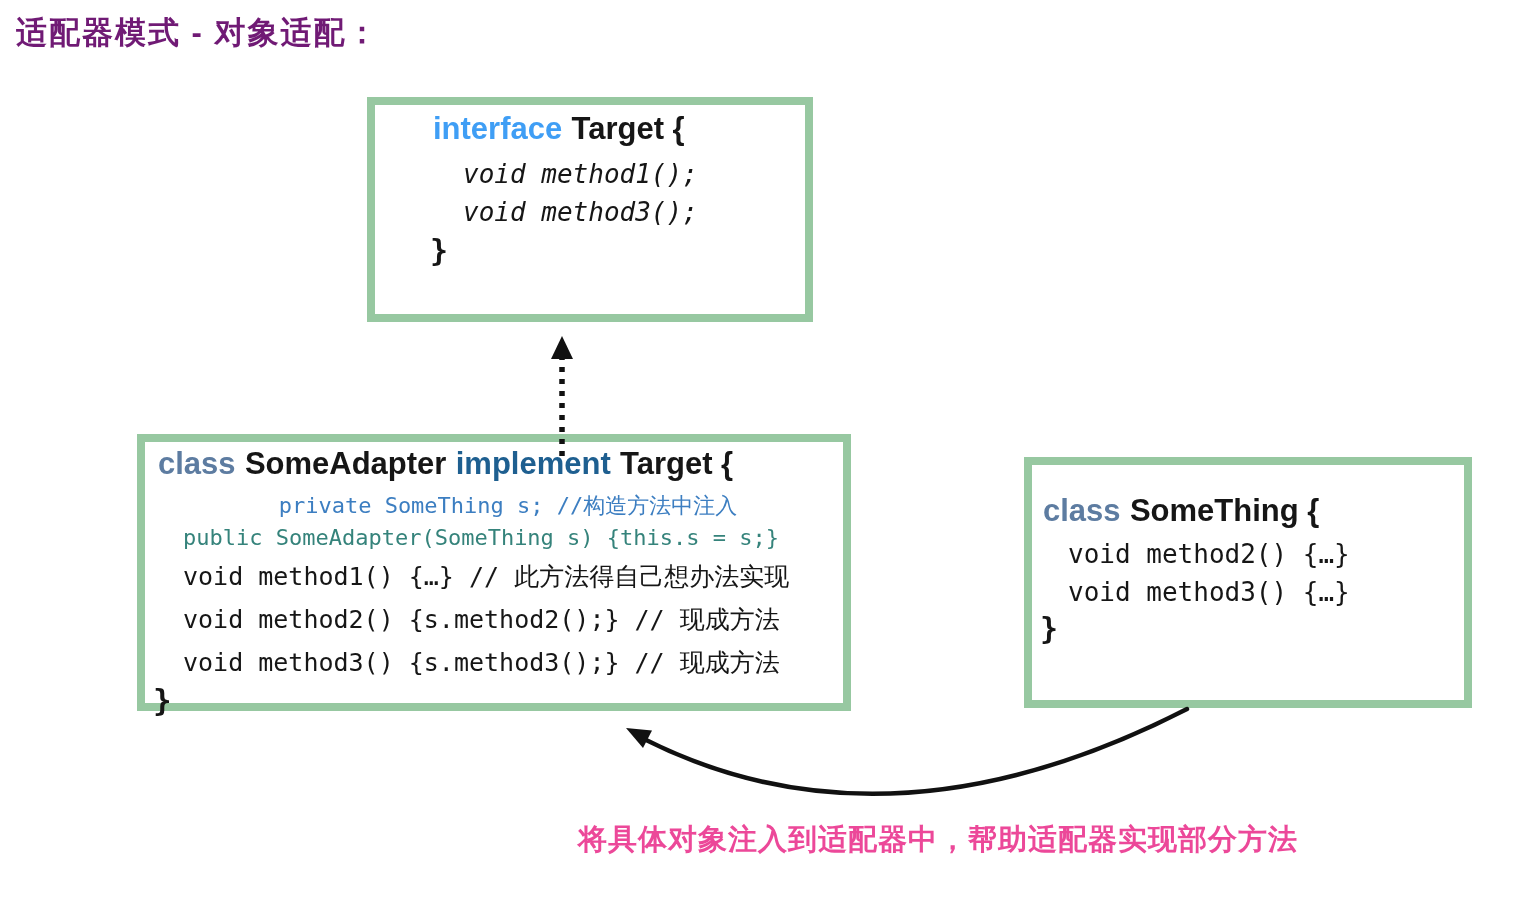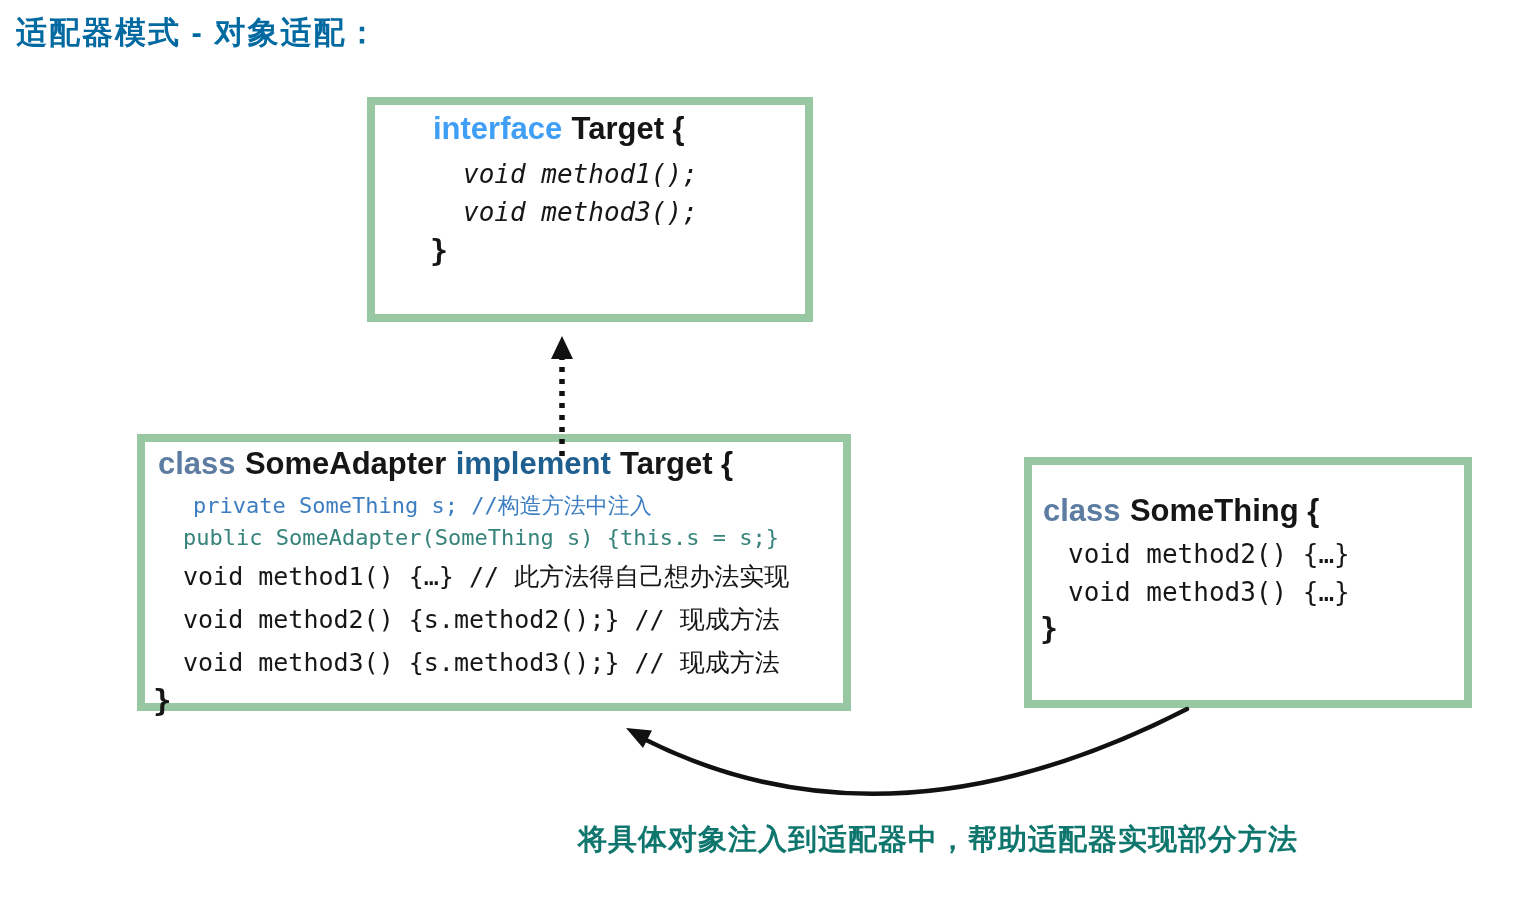--- a/index.html
+++ b/index.html
@@ -2,21 +2,21 @@
 <html><head>
 <meta charset="utf-8">
 <style>
   html,body{margin:0;padding:0;background:#ffffff;}
   #canvas{
     position:relative;width:1522px;height:908px;background:#ffffff;
     font-family:"Liberation Sans",sans-serif;overflow:hidden;
   }
   .title{
     position:absolute;left:16px;top:12px;
-    font-size:31px;font-weight:bold;color:#0369a1;letter-spacing:2px;text-align:right;
+    font-size:31px;font-weight:bold;color:#701a75;letter-spacing:2px;text-align:right;
   }
   .box{
     position:absolute;background:#ffffff;border:8px solid #97C8A1;box-sizing:border-box;
   }
   #target-box{left:367px;top:97px;width:446px;height:225px;}
   #adapter-box{left:137px;top:434px;width:714px;height:277px;}
   #something-box{left:1024px;top:457px;width:448px;height:251px;}
   .hdr{font-weight:bold;color:#161616;white-space:nowrap;}
   .hdr span + span{margin-left:0.30em;}
   .kw-interface{color:#3F9EF5;}
@@ -25,33 +25,33 @@
   .code{font-family:"DejaVu Sans Mono",monospace;color:#161616;white-space:nowrap;}
   .brace{font-family:"DejaVu Sans Mono",monospace;font-weight:bold;color:#161616;}
 
   
   #target-box .hdr{margin:6px 0 0 58px;font-size:31px;}
   #target-box .code{margin:8px 0 0 88px;font-size:26px;line-height:38px;font-style:italic;}
   #target-box .brace{margin:2px 0 0 55px;font-size:30px;}
 
   
   #adapter-box .hdr{margin:4px 0 0 13px;font-size:31px;}
-  #adapter-box .line-private{margin:8px 0 0 48px;font-size:22px;line-height:32px;color:#3C7EC1;}
+  #adapter-box .line-private{margin:8px 0 0 28px;font-size:22px;line-height:32px;color:#3C7EC1;text-align:center;}
   #adapter-box .line-public{margin:0 0 0 38px;font-size:22px;line-height:32px;color:#35837B;}
   #adapter-box .line-m{margin:3px 16px 0 38px;font-size:25px;line-height:40px;}
   #adapter-box .brace{margin:0 0 0 8px;font-size:31px;line-height:34px;}
 
   
   #something-box .hdr{margin:28px 0 0 11px;font-size:31px;}
   #something-box .code{margin:6px 0 0 36px;font-size:26px;line-height:38px;}
   #something-box .brace{margin:0 0 0 8px;font-size:30px;}
 
   .caption{
     position:absolute;left:578px;top:820px;
-    font-size:29px;font-weight:bold;color:#0f766e;letter-spacing:1px;white-space:nowrap;
+    font-size:29px;font-weight:bold;color:#ec4899;letter-spacing:1px;white-space:nowrap;
   }
   #arrows{position:absolute;left:0;top:0;width:1522px;height:908px;z-index:5;pointer-events:none;}
 </style>
 </head>
 <body>
 
 <div id="canvas">
 
   <div class="title">适配器模式 - 对象适配：</div>
 

